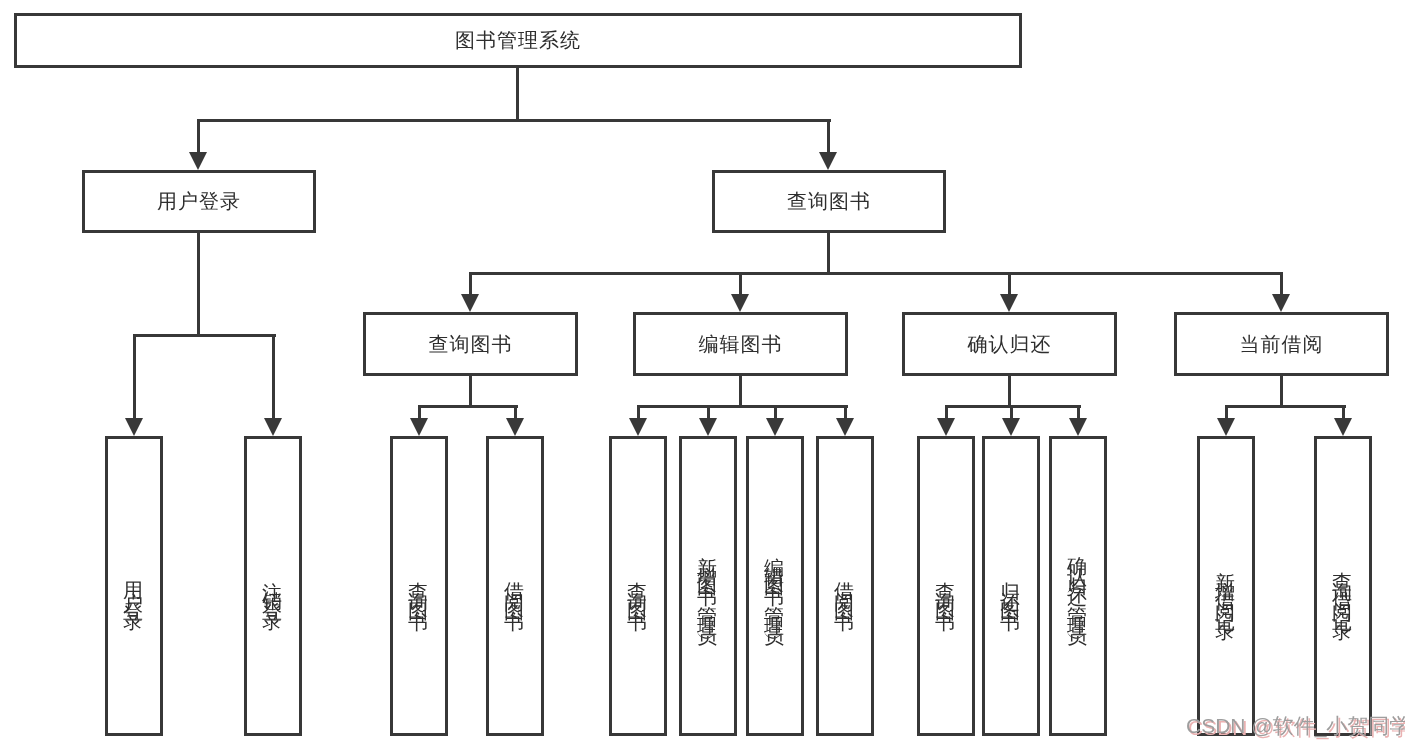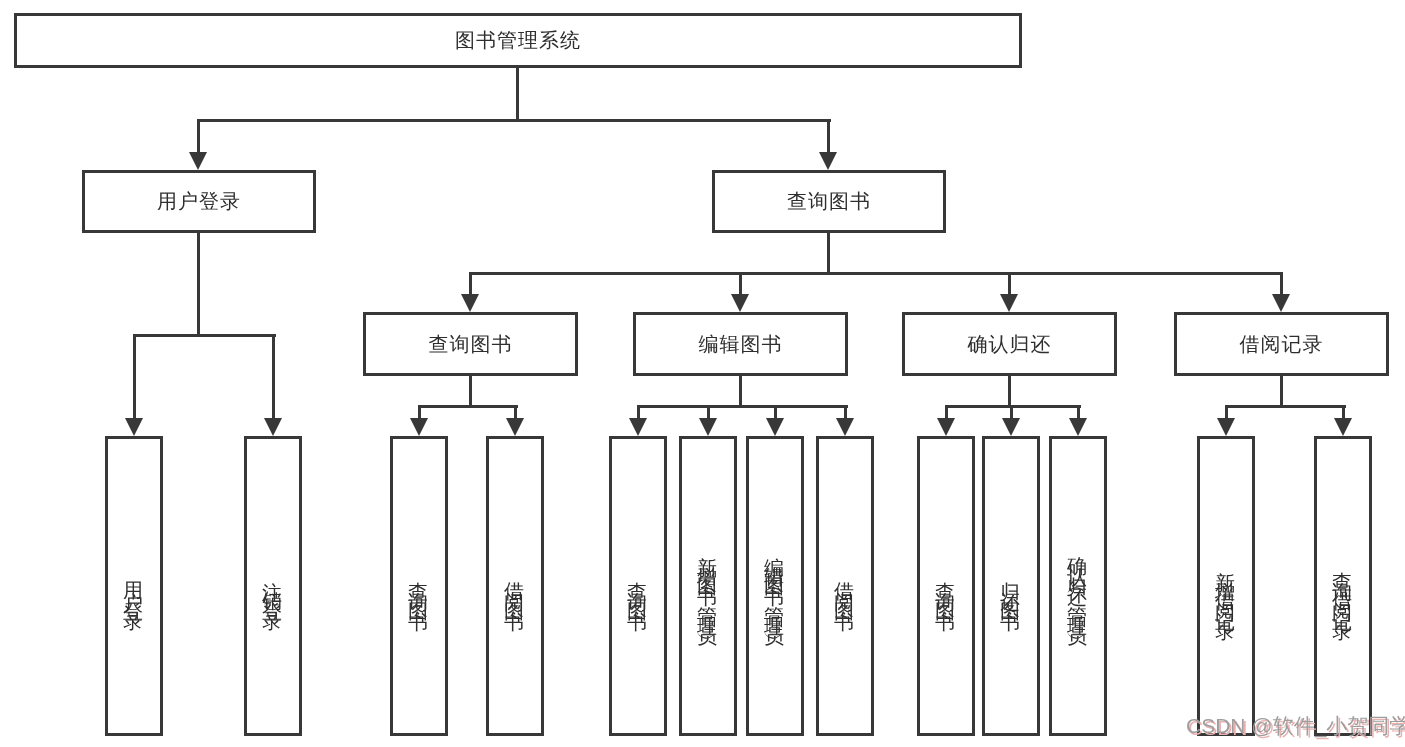--- a/index.html
+++ b/index.html
@@ -96,21 +96,21 @@
   <div class="box" style="left:363px; top:312px; width:215px; height:64px;">
     <span class="label">查询图书</span>
   </div>
   <div class="box" style="left:633px; top:312px; width:215px; height:64px;">
     <span class="label">编辑图书</span>
   </div>
   <div class="box" style="left:902px; top:312px; width:215px; height:64px;">
     <span class="label">确认归还</span>
   </div>
   <div class="box" style="left:1174px; top:312px; width:215px; height:64px;">
-    <span class="label">借阅记录</span>
+    <span class="label">当前借阅</span>
   </div>
 
   <div class="line" style="left:469px; top:374px; width:3px; height:34px;"></div>
   <div class="line" style="left:418px; top:405px; width:100px; height:3px;"></div>
   <div class="line" style="left:418px; top:405px; width:3px; height:13px;"></div>
   <div class="arrow" style="left:410px; top:418px;"></div>
   <div class="line" style="left:514px; top:405px; width:3px; height:13px;"></div>
   <div class="arrow" style="left:506px; top:418px;"></div>
 
   <div class="line" style="left:739px; top:374px; width:3px; height:34px;"></div>

